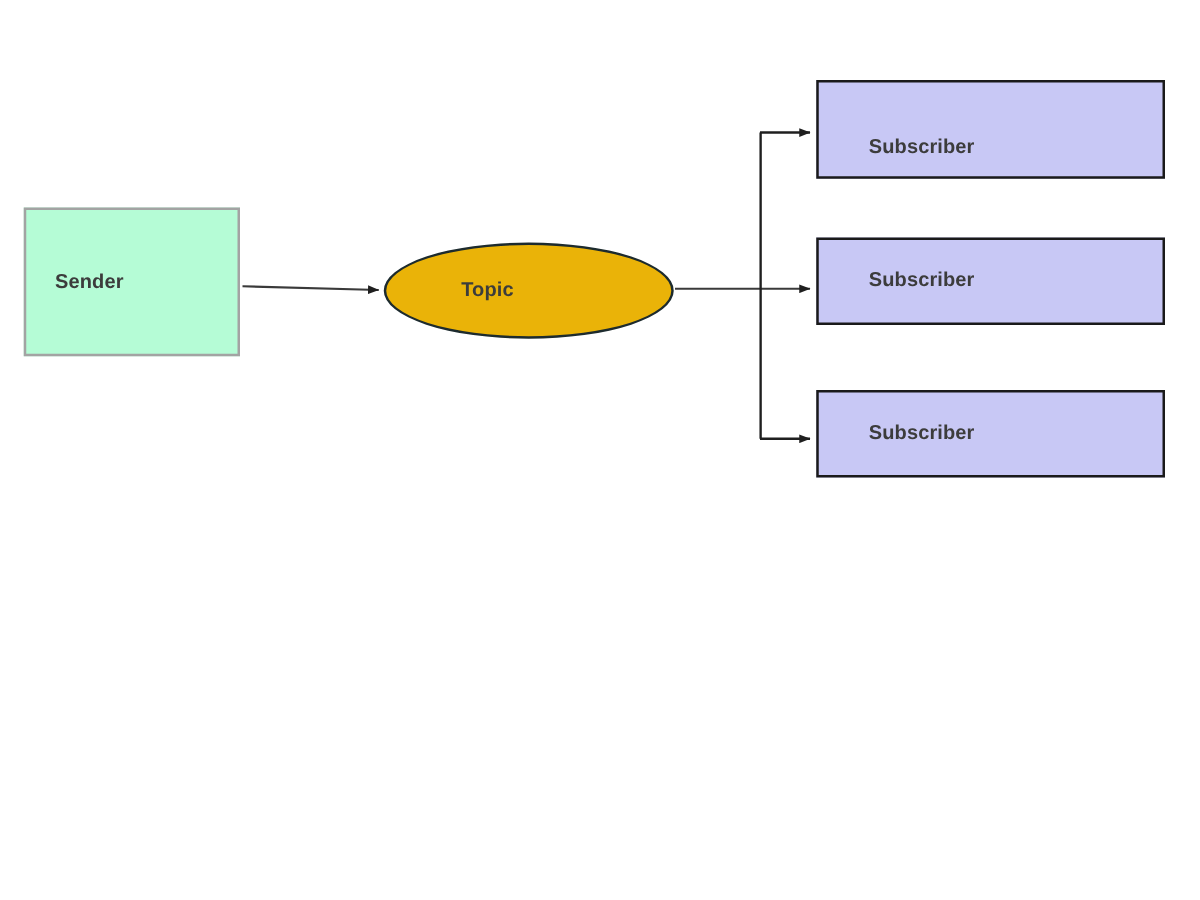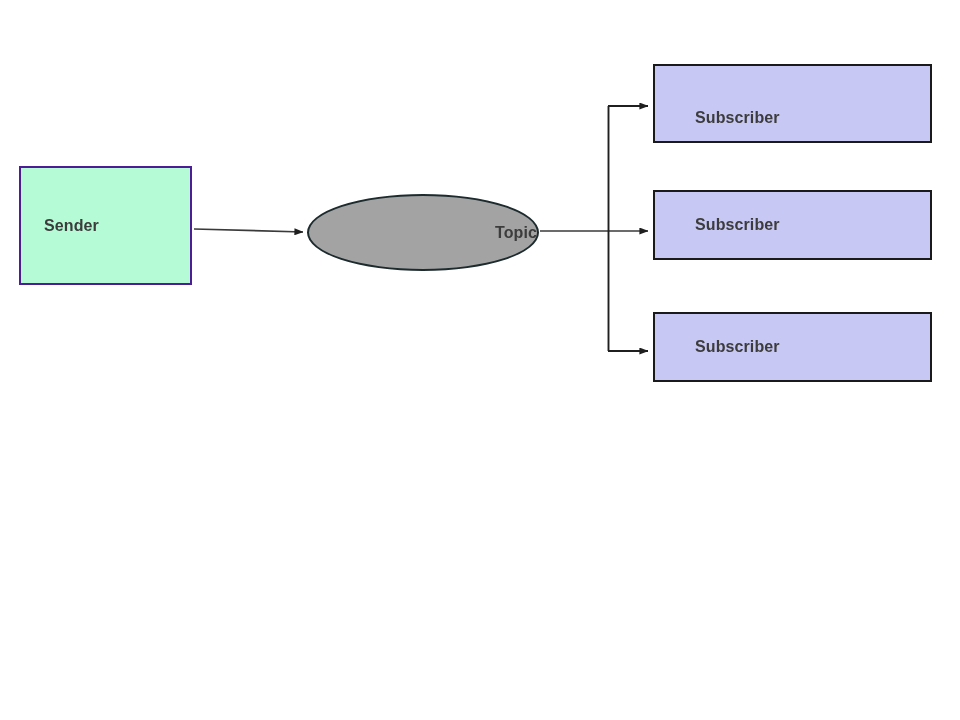--- a/index.html
+++ b/index.html
@@ -39,35 +39,34 @@
     letter-spacing: 0.1px;
     white-space: nowrap;
   }
   
   #node-sender {
     left: 19px;
     top: 166px;
     width: 173px;
     height: 119px;
     background: #b5fcd6;
-    border: 2px solid #4c1d95;
+    border: 2px solid #a3a3a3;
   }
   #node-sender .node-label {
     margin-left: 23px;
   }
   
   #node-topic {
     left: 307px;
     top: 194px;
     width: 232px;
     height: 77px;
-    background: #a3a3a3;
+    background: #eab308;
     border: 2px solid #1d2b2e;
     border-radius: 50%;
-    justify-content: flex-end;
   }
   #node-topic .node-label {
     margin-left: 60px;
   }
   
   .node-subscriber {
     left: 653px;
     width: 279px;
     background: #c8c8f5;
     border: 2px solid #1a1a1a;

